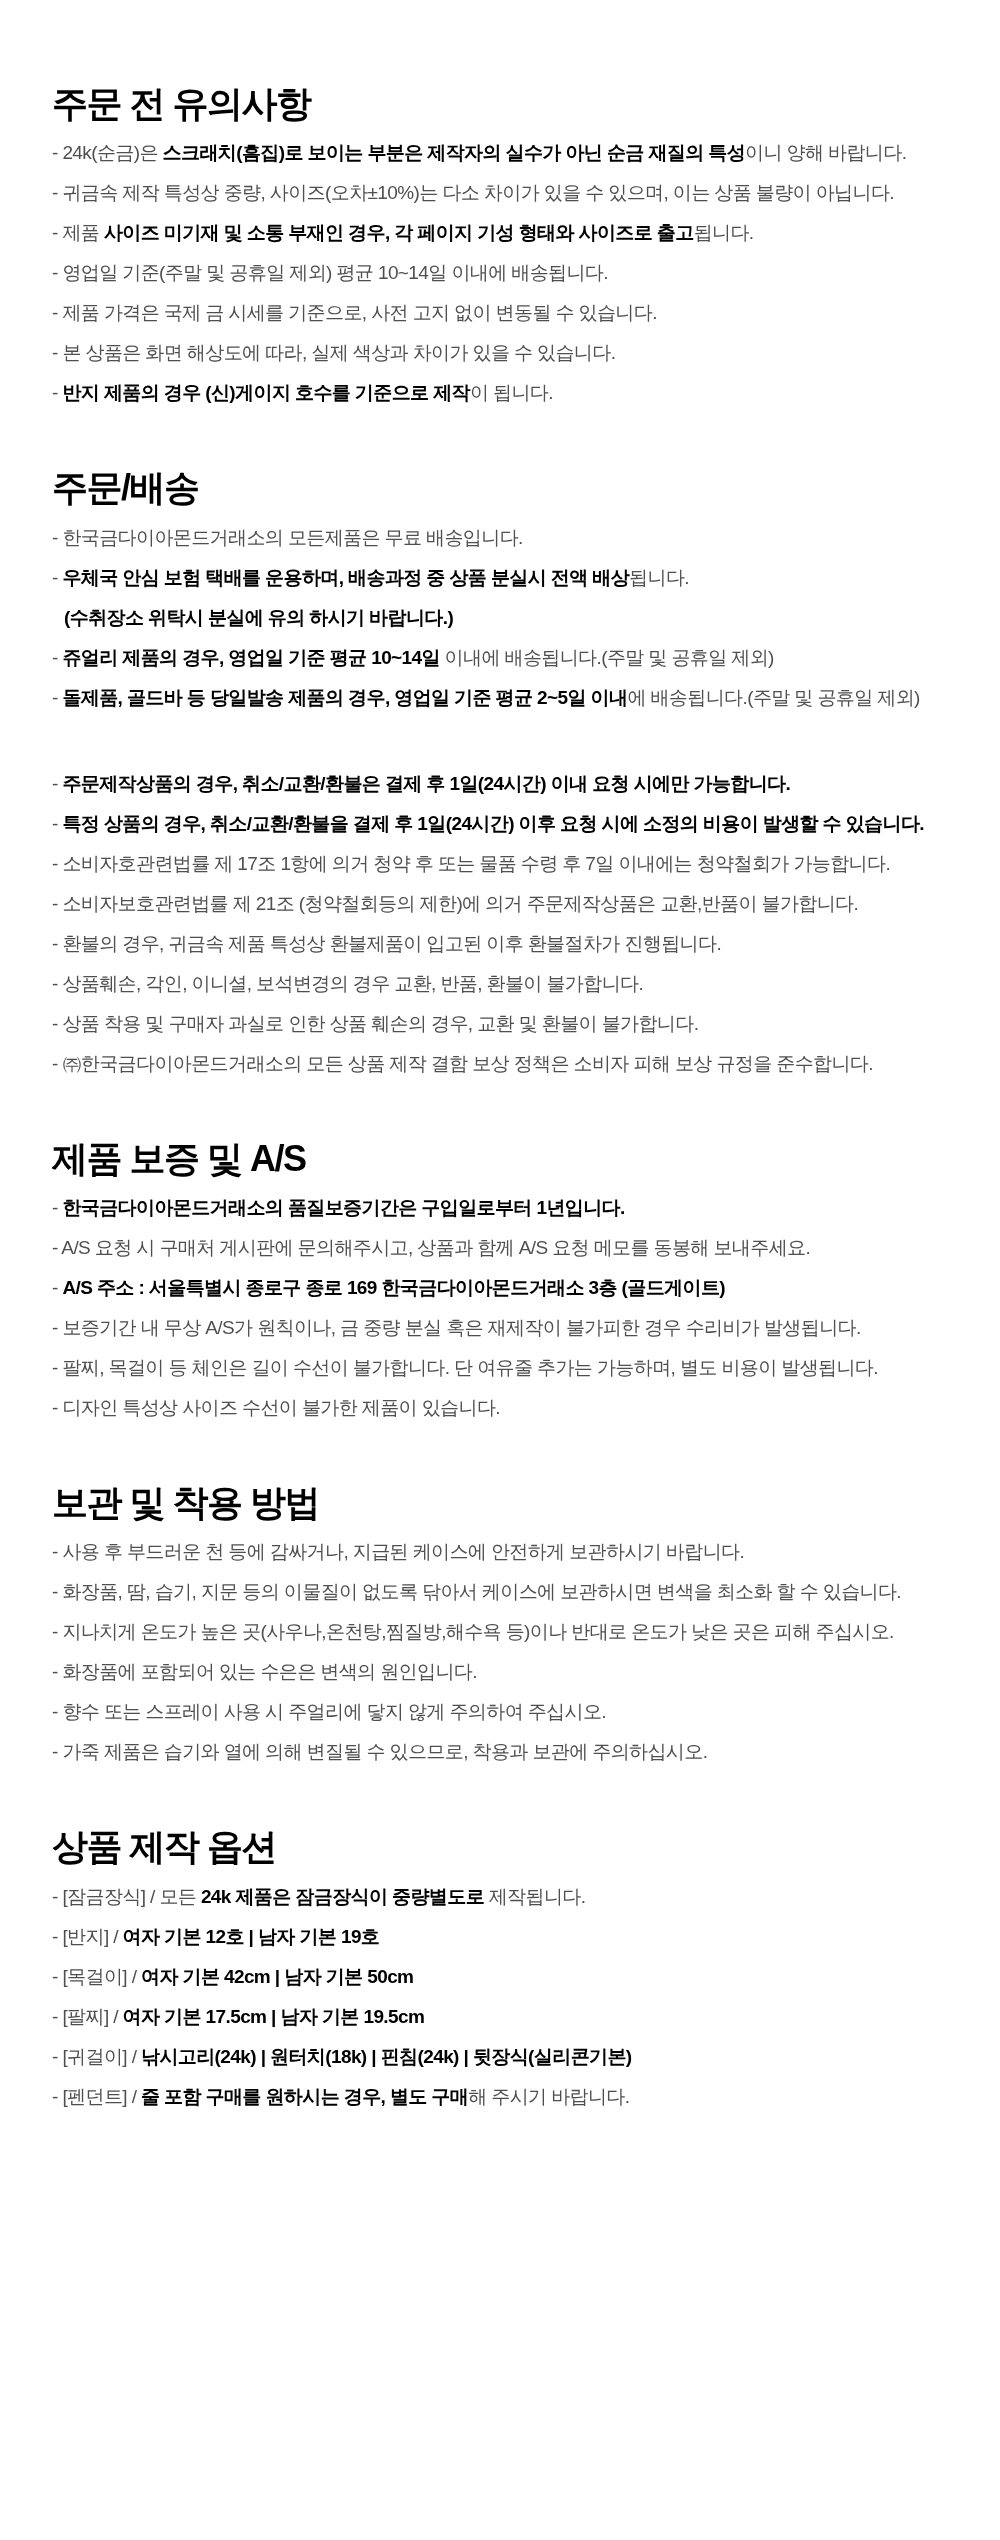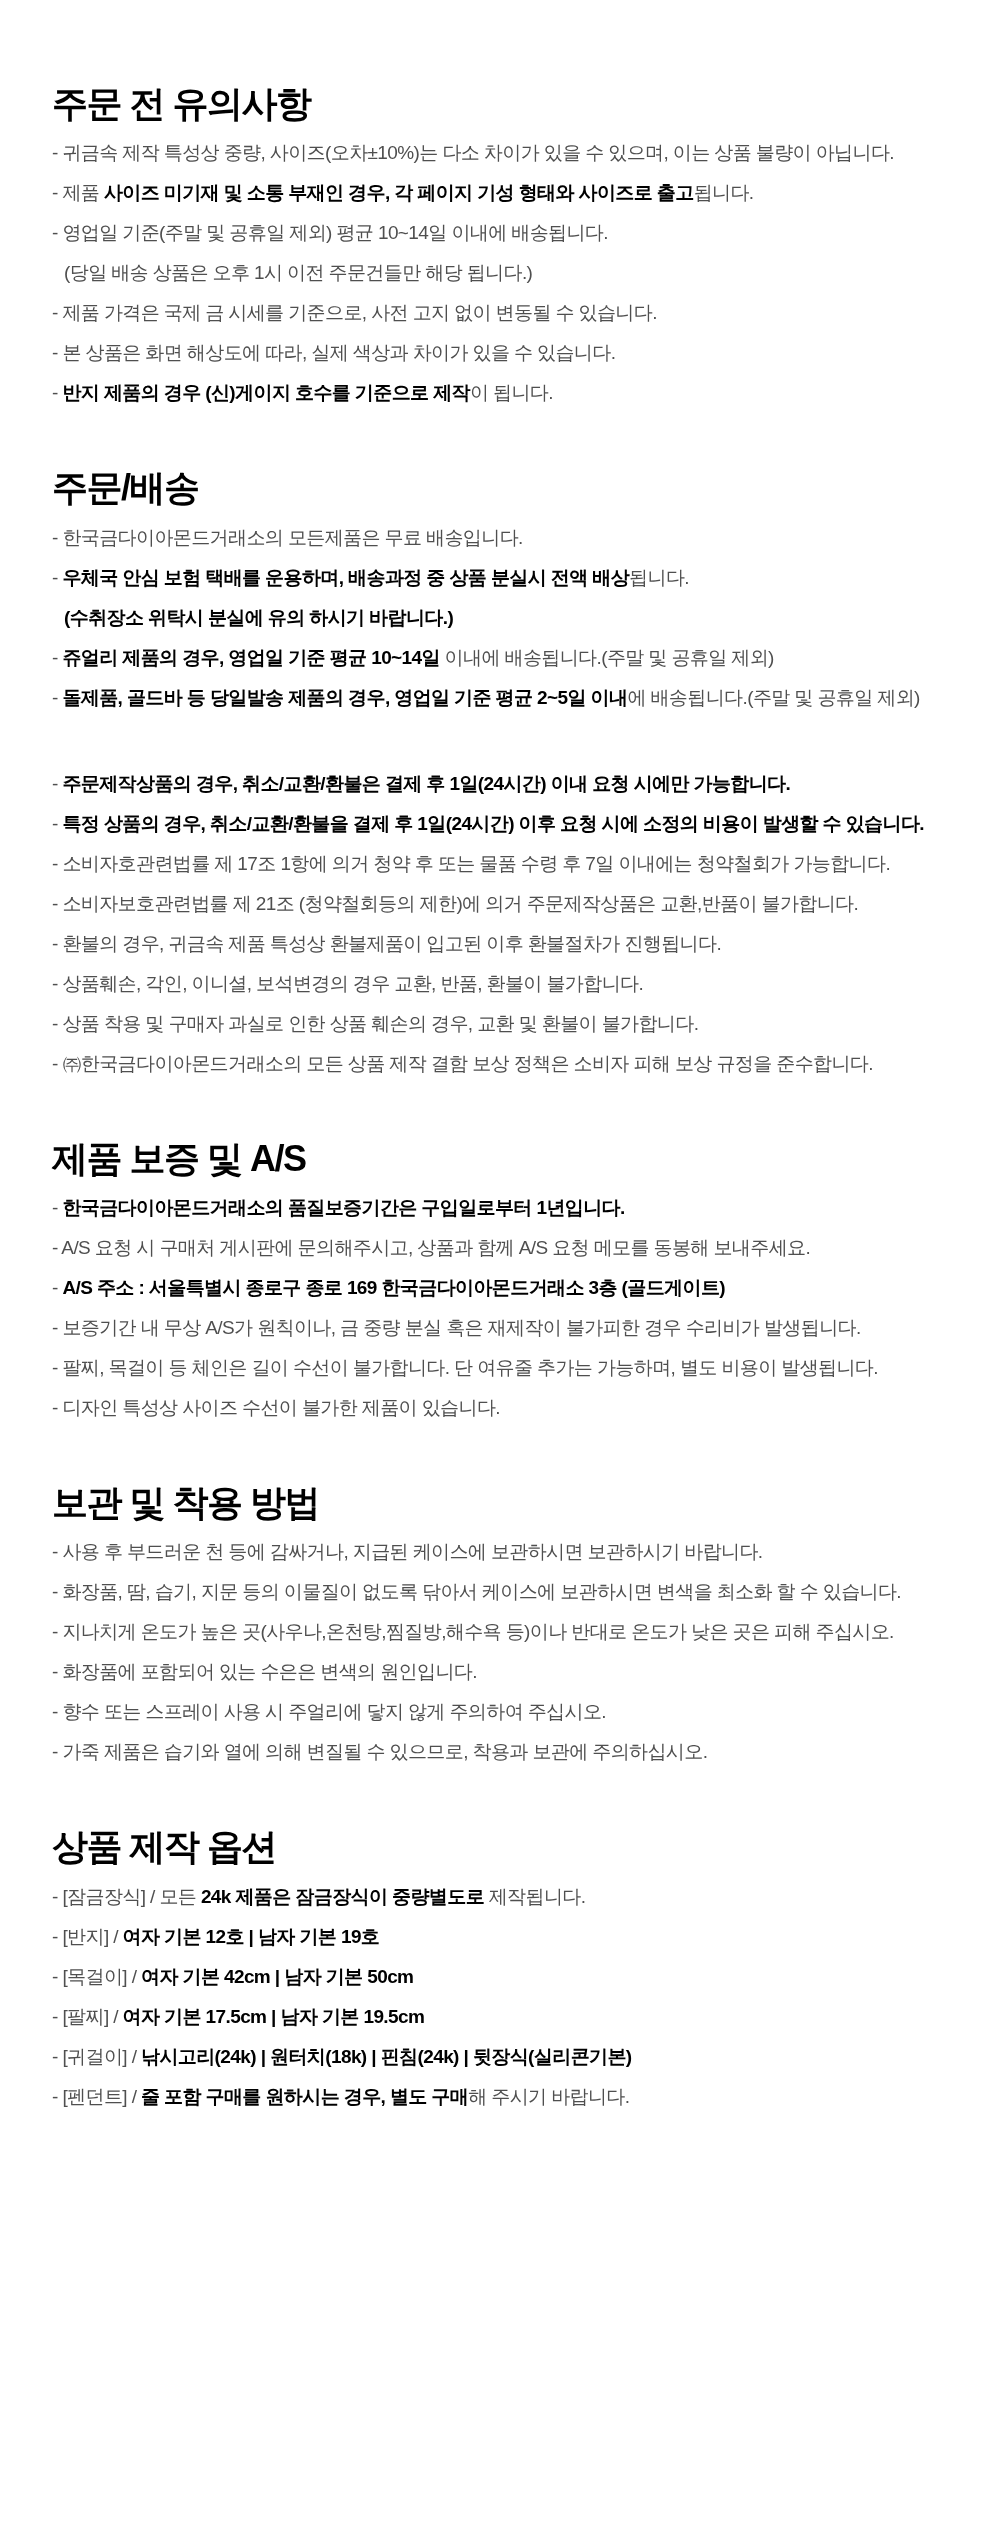--- a/index.html
+++ b/index.html
@@ -41,24 +41,24 @@
   .seg.bold { color: #000000; font-weight: bold; }
 </style>
 </head>
 <body>
 
 <div class="page">
   <div id="sections-root">
       <section class="section">
         <h2 class="section-heading">주문 전 유의사항</h2>
         <div class="lines">
+          <p class="notice-line"><span class="seg">- 24k(순금)은 </span><span class="seg bold">스크래치(흠집)로 보이는 부분은 제작자의 실수가 아닌 순금 재질의 특성</span><span class="seg">이니 양해 바랍니다.</span></p>
           <p class="notice-line"><span class="seg">- 귀금속 제작 특성상 중량, 사이즈(오차±10%)는 다소 차이가 있을 수 있으며, 이는 상품 불량이 아닙니다.</span></p>
           <p class="notice-line"><span class="seg">- 제품 </span><span class="seg bold">사이즈 미기재 및 소통 부재인 경우, 각 페이지 기성 형태와 사이즈로 출고</span><span class="seg">됩니다.</span></p>
           <p class="notice-line"><span class="seg">- 영업일 기준(주말 및 공휴일 제외) 평균 10~14일 이내에 배송됩니다.</span></p>
-          <p class="notice-line indent"><span class="seg">(당일 배송 상품은 오후 1시 이전 주문건들만 해당 됩니다.)</span></p>
           <p class="notice-line"><span class="seg">- 제품 가격은 국제 금 시세를 기준으로, 사전 고지 없이 변동될 수 있습니다.</span></p>
           <p class="notice-line"><span class="seg">- 본 상품은 화면 해상도에 따라, 실제 색상과 차이가 있을 수 있습니다.</span></p>
           <p class="notice-line"><span class="seg">- </span><span class="seg bold">반지 제품의 경우 (신)게이지 호수를 기준으로 제작</span><span class="seg">이 됩니다.</span></p>
         </div>
       </section>
       <section class="section">
         <h2 class="section-heading">주문/배송</h2>
         <div class="lines">
           <p class="notice-line"><span class="seg">- 한국금다이아몬드거래소의 모든제품은 무료 배송입니다.</span></p>
           <p class="notice-line"><span class="seg">- </span><span class="seg bold">우체국 안심 보험 택배를 운용하며, 배송과정 중 상품 분실시 전액 배상</span><span class="seg">됩니다.</span></p>
@@ -86,21 +86,21 @@
           <p class="notice-line"><span class="seg">- A/S 요청 시 구매처 게시판에 문의해주시고, 상품과 함께 A/S 요청 메모를 동봉해 보내주세요.</span></p>
           <p class="notice-line"><span class="seg">- </span><span class="seg bold">A/S 주소 : 서울특별시 종로구 종로 169 한국금다이아몬드거래소 3층 (골드게이트)</span></p>
           <p class="notice-line"><span class="seg">- 보증기간 내 무상 A/S가 원칙이나, 금 중량 분실 혹은 재제작이 불가피한 경우 수리비가 발생됩니다.</span></p>
           <p class="notice-line"><span class="seg">- 팔찌, 목걸이 등 체인은 길이 수선이 불가합니다. 단 여유줄 추가는 가능하며, 별도 비용이 발생됩니다.</span></p>
           <p class="notice-line"><span class="seg">- 디자인 특성상 사이즈 수선이 불가한 제품이 있습니다.</span></p>
         </div>
       </section>
       <section class="section">
         <h2 class="section-heading">보관 및 착용 방법</h2>
         <div class="lines">
-          <p class="notice-line"><span class="seg">- 사용 후 부드러운 천 등에 감싸거나, 지급된 케이스에 보관하시면 보관하시기 바랍니다.</span></p>
+          <p class="notice-line"><span class="seg">- 사용 후 부드러운 천 등에 감싸거나, 지급된 케이스에 안전하게 보관하시기 바랍니다.</span></p>
           <p class="notice-line"><span class="seg">- 화장품, 땀, 습기, 지문 등의 이물질이 없도록 닦아서 케이스에 보관하시면 변색을 최소화 할 수 있습니다.</span></p>
           <p class="notice-line"><span class="seg">- 지나치게 온도가 높은 곳(사우나,온천탕,찜질방,해수욕 등)이나 반대로 온도가 낮은 곳은 피해 주십시오.</span></p>
           <p class="notice-line"><span class="seg">- 화장품에 포함되어 있는 수은은 변색의 원인입니다.</span></p>
           <p class="notice-line"><span class="seg">- 향수 또는 스프레이 사용 시 주얼리에 닿지 않게 주의하여 주십시오.</span></p>
           <p class="notice-line"><span class="seg">- 가죽 제품은 습기와 열에 의해 변질될 수 있으므로, 착용과 보관에 주의하십시오.</span></p>
         </div>
       </section>
       <section class="section">
         <h2 class="section-heading">상품 제작 옵션</h2>
         <div class="lines">

